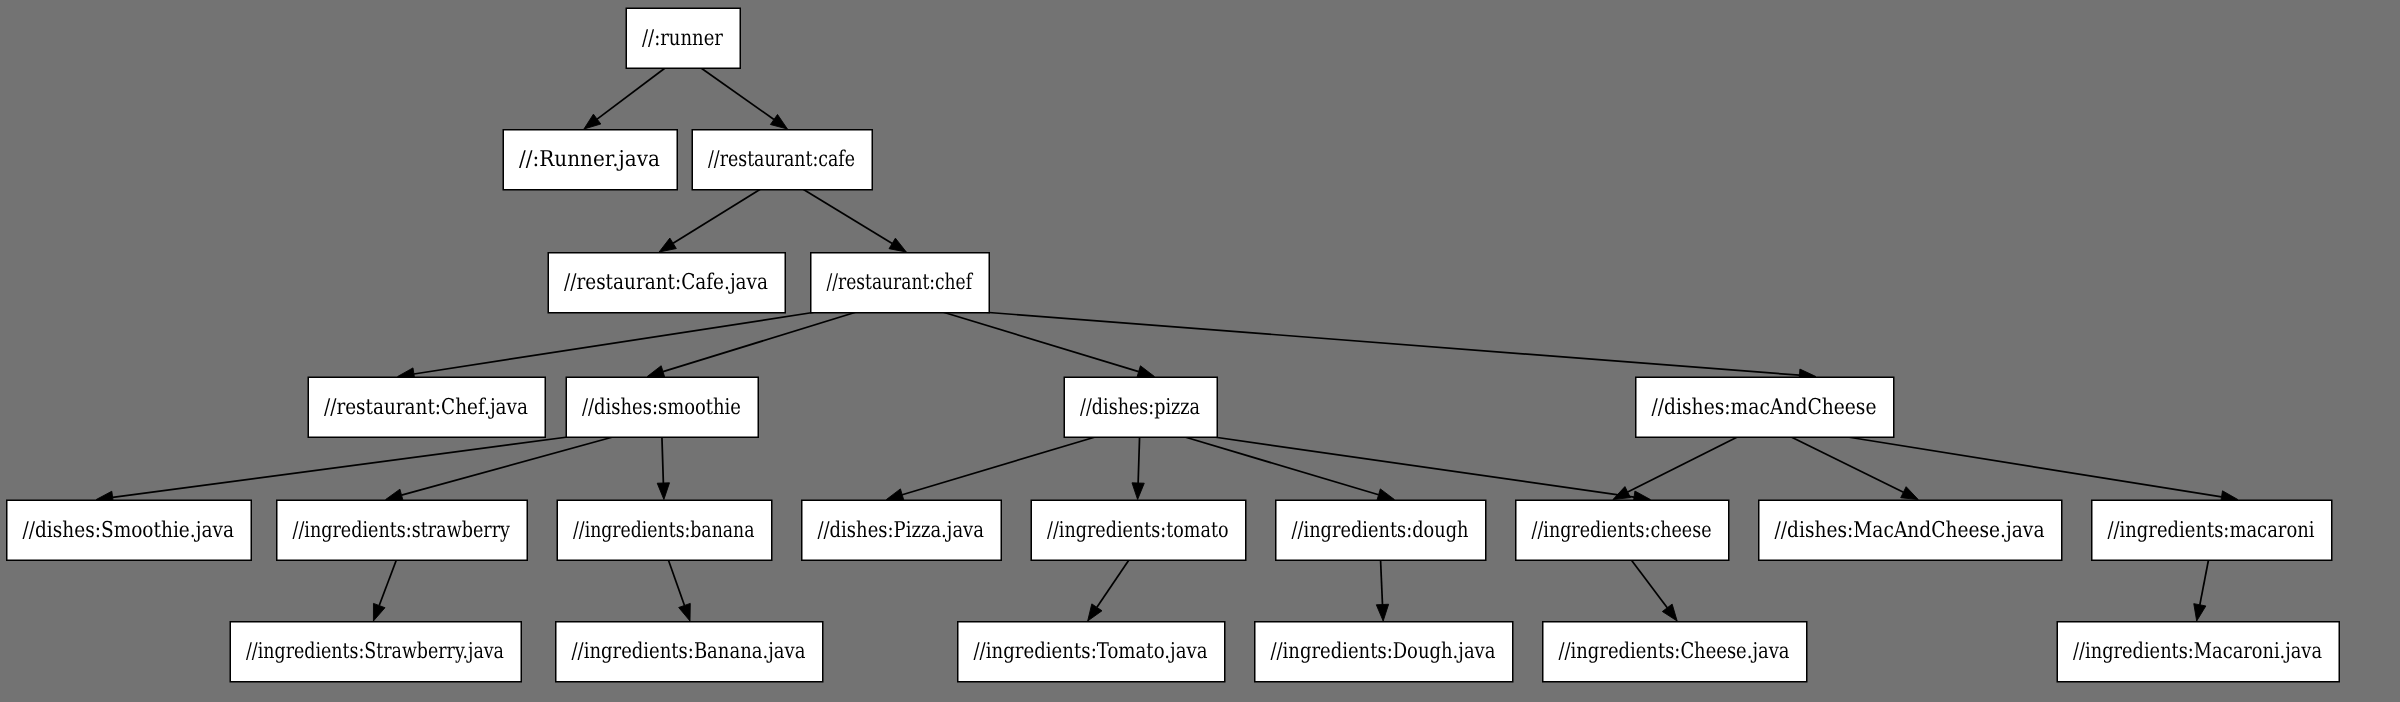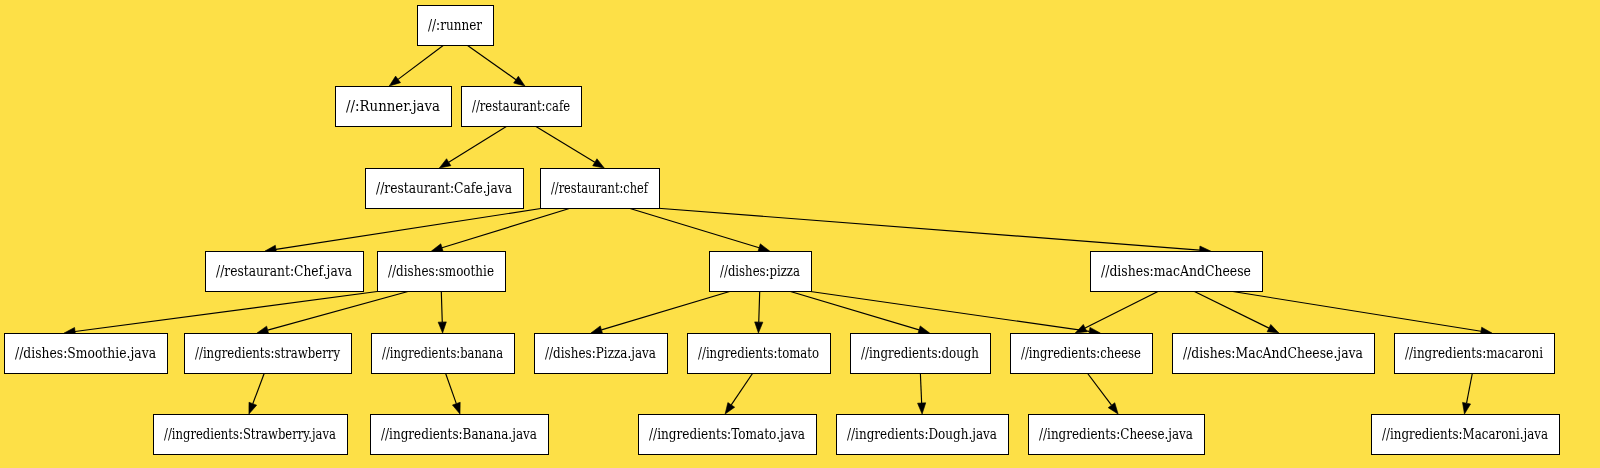--- a/index.html
+++ b/index.html
@@ -4,21 +4,21 @@
 <style>
   html, body {
     margin: 0;
     padding: 0;
     background: #ffffff;
   }
   #graph-root {
     position: relative;
     width: 1600px;
     height: 468px;
-    background: #fde047;
+    background: #737373;
     font-family: "DejaVu Serif", "Liberation Serif", serif;
     overflow: hidden;
   }
   #graph-svg {
     position: absolute;
     top: 0;
     left: 0;
     width: 1600px;
     height: 468px;
   }

